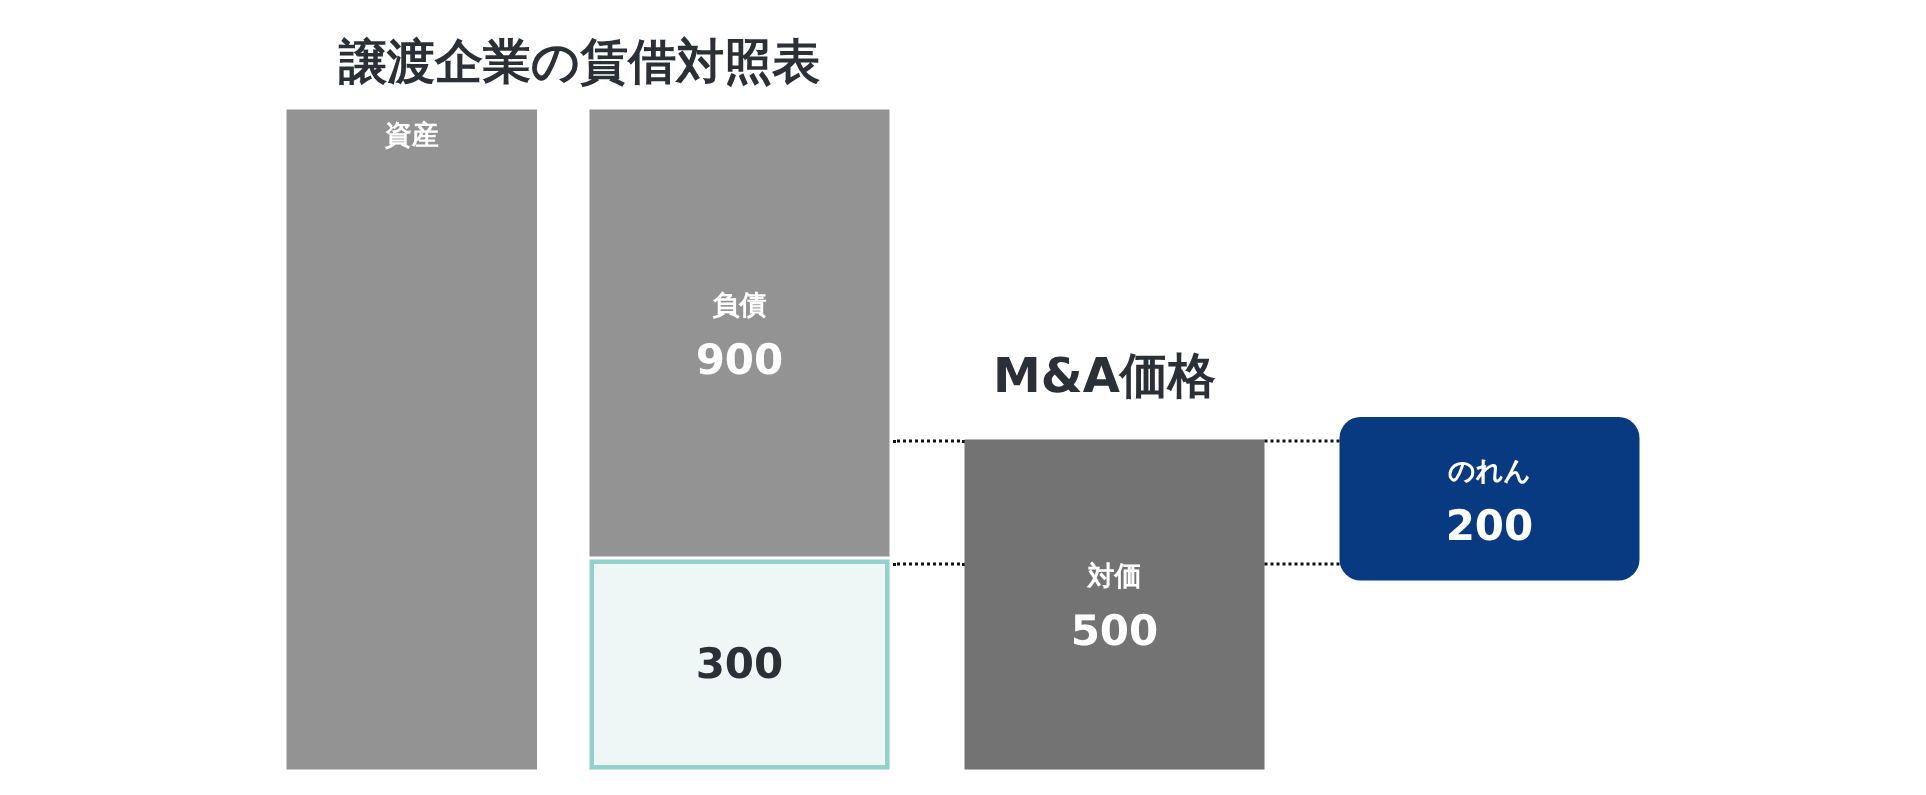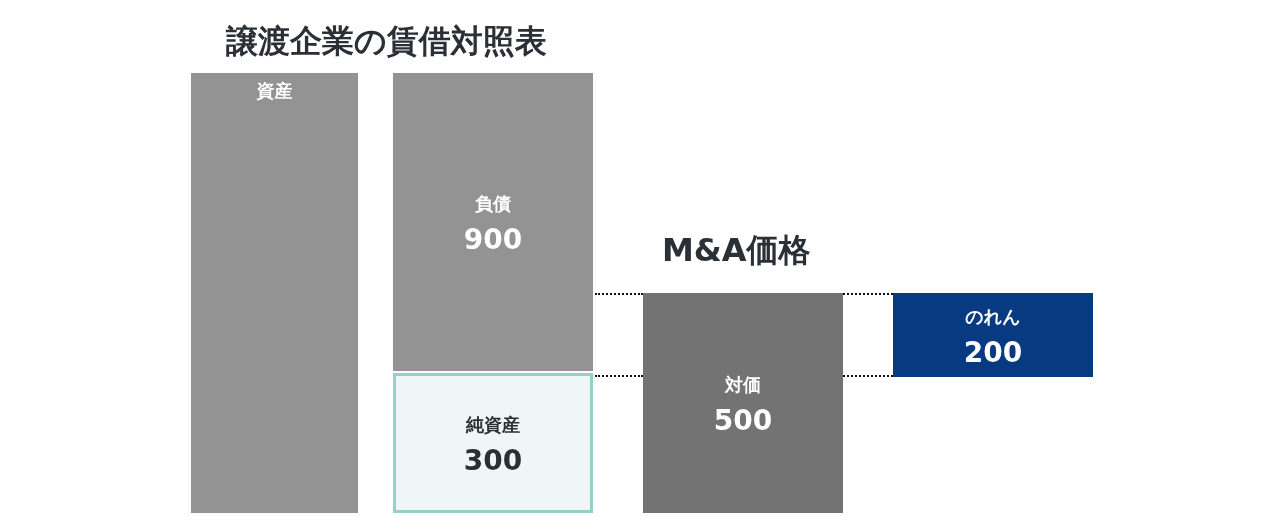--- a/index.html
+++ b/index.html
@@ -21,33 +21,32 @@
 <div class="block gray" style="left:191px;top:73px;width:167px;height:440px;justify-content:space-between;">
   <span class="lbl">資産</span>
 </div>
 
 <div class="block gray" style="left:393px;top:73px;width:200px;height:298px;">
   <span class="lbl">負債</span>
   <span>900</span>
 </div>
 
 <div class="block teal" style="left:393px;top:373px;width:200px;height:140px;">
-  <span class="lbl">純資産</span>
   <span>300</span>
 </div>
 
 <div class="dots" style="left:595px;top:293px;width:48px;"></div>
 <div class="dots" style="left:595px;top:375px;width:48px;"></div>
 
 <div class="title" style="left:662px;top:229px;">M&amp;A価格</div>
 
 <div class="block blue" style="left:643px;top:293px;width:200px;height:220px;">
   <span class="lbl">対価</span>
   <span>500</span>
 </div>
 
 <div class="dots" style="left:843px;top:293px;width:50px;"></div>
 <div class="dots" style="left:843px;top:375px;width:50px;"></div>
 
-<div class="block navy" style="left:893px;top:293px;width:200px;height:84px;">
+<div class="block navy" style="left:893px;top:278px;width:200px;height:109px;border-radius:14px;">
   <span class="lbl">のれん</span>
   <span>200</span>
 </div>
 
 </body></html>

